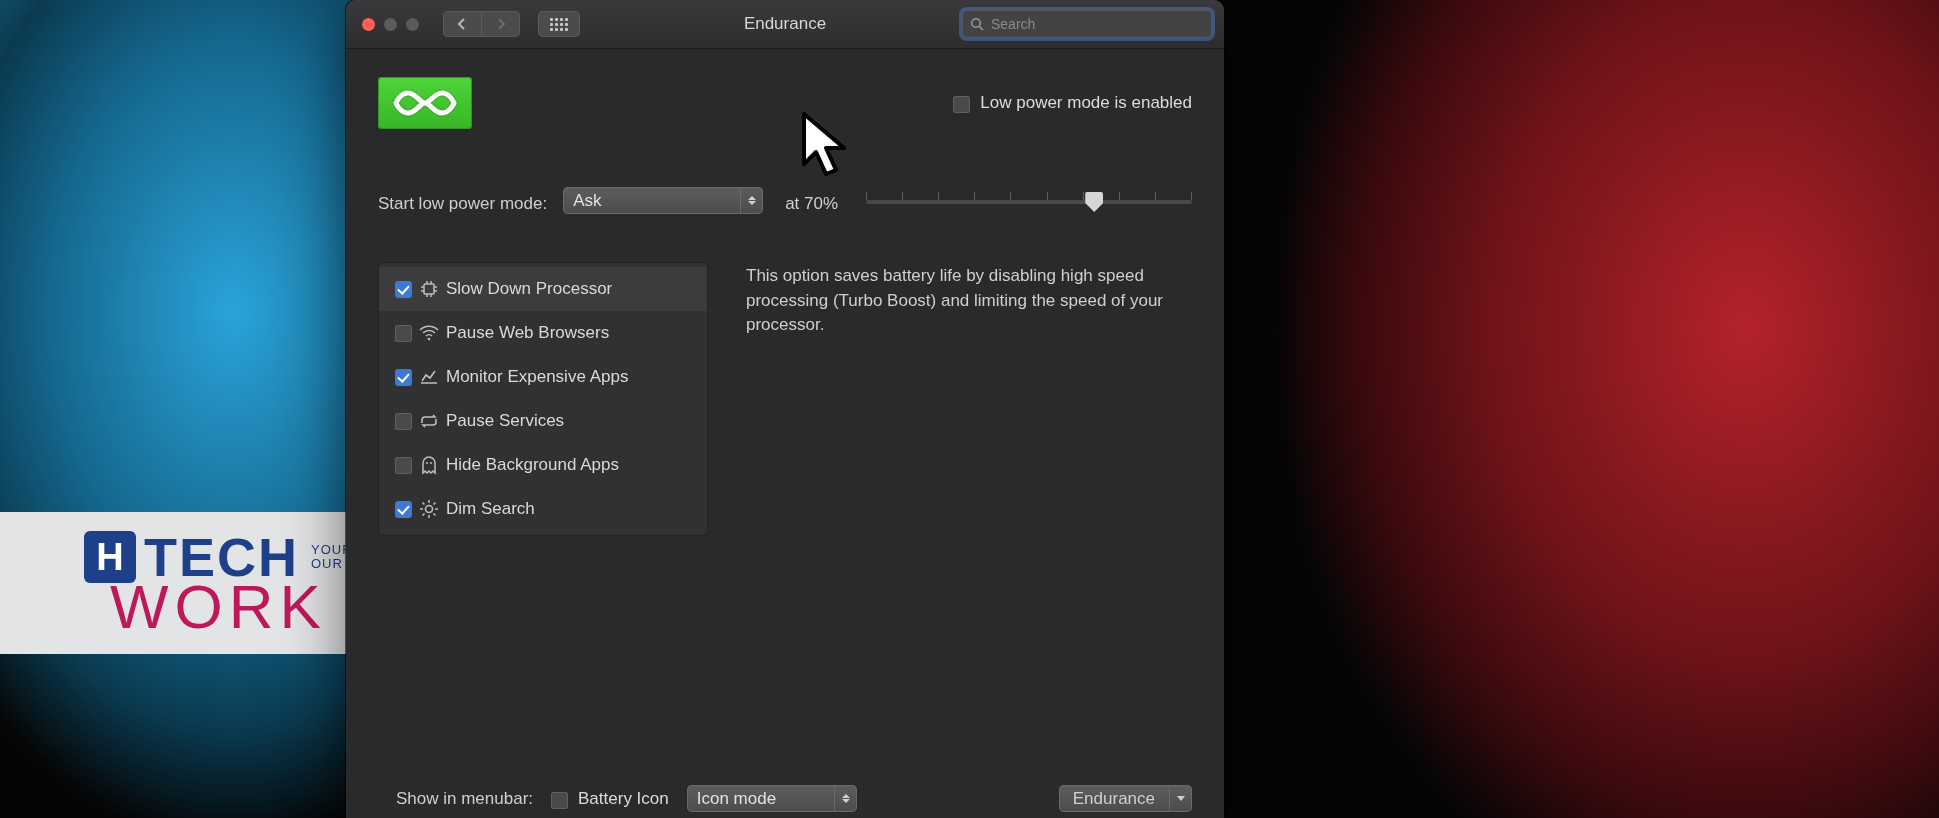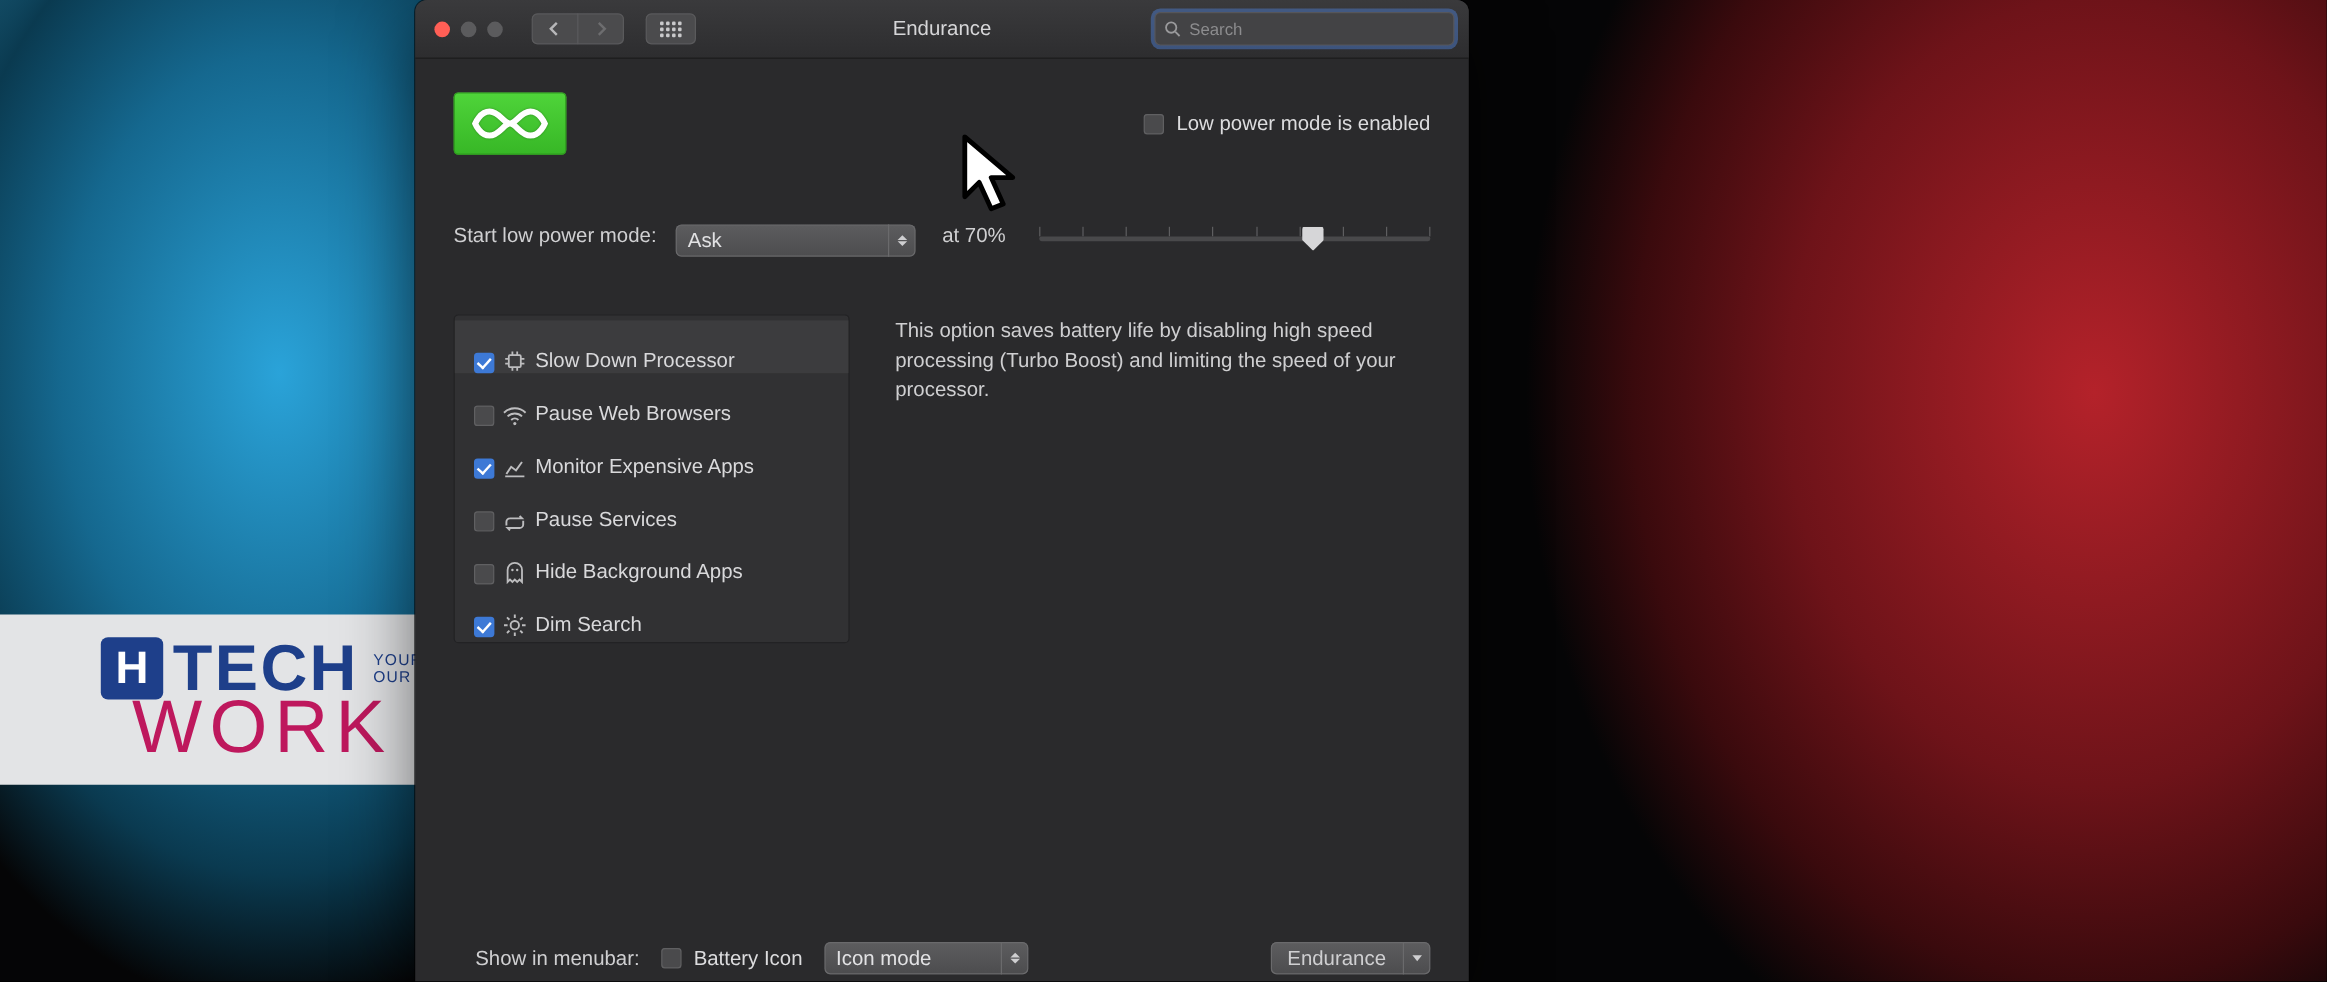--- a/index.html
+++ b/index.html
@@ -38,43 +38,43 @@
   .search-wrap{margin-left:auto;position:relative;}
   .search{width:212px;height:26px;background:#434345;border:1px solid #56565a;border-radius:5px;color:#cfcfd1;padding:0 8px 0 28px;font-size:14px;outline:none;box-shadow:0 0 0 3px rgba(80,130,220,.45);}
   .search::placeholder{color:#8c8c8e;}
   .search-ico{position:absolute;left:8px;top:50%;transform:translateY(-50%);color:#9a9a9c;}
 
   
   .body{padding:28px 32px 0 32px;}
   .row-top{display:flex;align-items:center;justify-content:space-between;}
   .logo{width:94px;height:52px;background:linear-gradient(#4fd43a,#37b726);border-radius:4px;display:flex;align-items:center;justify-content:center;box-shadow:0 0 0 1px #2f991f inset;}
   .logo svg{filter:drop-shadow(0 0 1px rgba(0,0,0,.3));}
-  .lpm-check{display:flex;align-items:center;gap:10px;font-size:17px;color:#dcdcde;}
+  .lpm-check{display:flex;align-items:flex-end;gap:10px;font-size:17px;color:#dcdcde;}
   .chk{width:17px;height:17px;border-radius:3px;background:#4a4a4c;box-shadow:inset 0 0 0 1px #606062;position:relative;flex:none;}
   .chk.on{background:#3d79d6;box-shadow:none;}
   .chk.on::after{content:"";position:absolute;left:3px;top:4px;width:9px;height:5px;border:2px solid #fff;border-top:none;border-right:none;transform:rotate(-48deg);}
 
-  .row-mode{display:flex;align-items:flex-start;gap:16px;margin-top:58px;font-size:17px;}
+  .row-mode{display:flex;align-items:flex-end;gap:16px;margin-top:58px;font-size:17px;}
   .label{color:#cfcfd1;}
   .select{position:relative;width:164px;height:27px;background:linear-gradient(#5d5d5f,#4c4c4e);border-radius:5px;box-shadow:inset 0 0 0 1px #6a6a6c;display:flex;align-items:center;padding:0 26px 0 10px;color:#e2e2e4;}
   .select .arrows{position:absolute;right:0;top:0;bottom:0;width:22px;border-left:1px solid #6a6a6c;display:flex;flex-direction:column;align-items:center;justify-content:center;gap:1px;}
   .select .arrows span{width:0;height:0;border-left:4px solid transparent;border-right:4px solid transparent;}
   .select .arrows .up{border-bottom:4px solid #cfcfd1;}
   .select .arrows .dn{border-top:4px solid #cfcfd1;}
   .at-label{margin-left:6px;}
   .slider{position:relative;flex:1;height:24px;margin-left:12px;}
   .slider .track{position:absolute;left:0;right:0;top:50%;height:4px;background:#49494b;border-radius:2px;transform:translateY(-50%);}
   .slider .ticks{position:absolute;left:0;right:0;top:2px;display:flex;justify-content:space-between;}
   .slider .ticks i{width:1px;height:8px;background:#5e5e60;display:block;}
   .slider .thumb{position:absolute;top:50%;width:18px;height:20px;background:#d6d6d8;transform:translate(-50%,-50%);clip-path:polygon(50% 100%,0 55%,0 0,100% 0,100% 55%);border-radius:2px;}
 
   
   .row-features{display:flex;gap:38px;margin-top:48px;align-items:flex-start;}
   .feat-list{width:328px;background:#313133;border:1px solid #222224;border-radius:4px;padding:4px 0;}
-  .feat{display:flex;align-items:flex-end;height:44px;padding:0 16px;gap:6px;font-size:17px;color:#d9d9db;}
+  .feat{display:flex;align-items:center;height:44px;padding:0 16px;gap:6px;font-size:17px;color:#d9d9db;}
   .feat.selected{background:#3c3c3e;}
   .feat .ico{width:22px;display:flex;justify-content:center;color:#bdbdbf;}
   .desc{flex:1;font-size:17px;color:#cfcfd1;line-height:1.45;padding-top:2px;}
 
   
   .bottom{position:absolute;left:50px;right:32px;bottom:6px;display:flex;align-items:center;gap:18px;font-size:17px;color:#cfcfd1;}
   .bottom .select.sm{width:134px;}
   .uninstall{margin-left:auto;display:flex;align-items:center;background:linear-gradient(#5d5d5f,#4c4c4e);border-radius:5px;box-shadow:inset 0 0 0 1px #6a6a6c;height:27px;}
   .uninstall .txt{padding:0 14px;}
   .uninstall .drop{width:22px;height:100%;border-left:1px solid #6a6a6c;display:flex;align-items:center;justify-content:center;}

